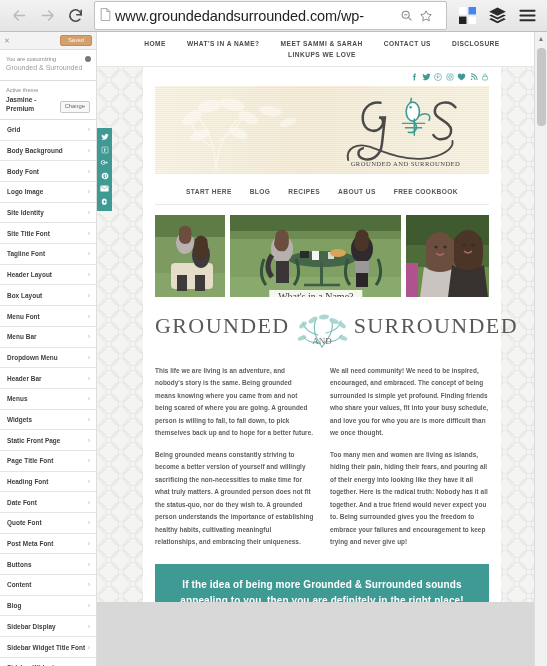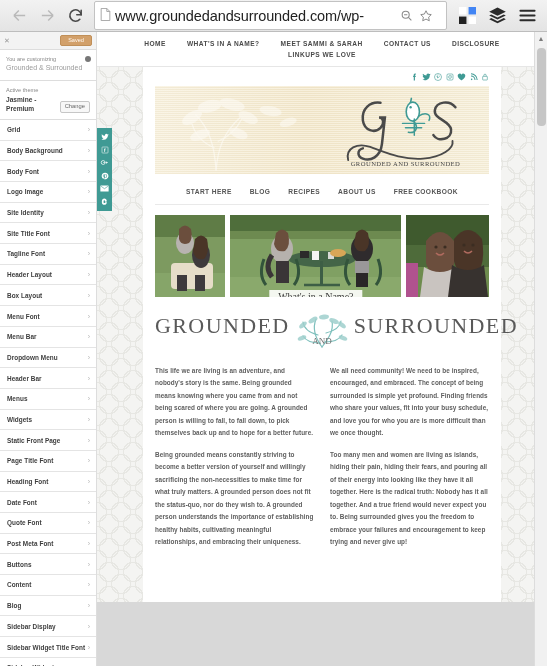--- a/index.html
+++ b/index.html
@@ -761,19 +761,20 @@
       <div class="body-col" id="body-col-left">
           <p class="body-p">This life we are living is an adventure, and nobody's story is the same. Being grounded means knowing where you came from and not being scared of where you are going. A grounded person is willing to fall, to fall down, to pick themselves back up and to hope for a better future.</p>
           <p class="body-p">Being grounded means constantly striving to become a better version of yourself and willingly sacrificing the non-necessities to make time for what truly matters. A grounded person does not fit the status-quo, nor do they wish to. A grounded person understands the importance of establishing healthy habits, cultivating meaningful relationships, and embracing their uniqueness.</p>
         </div>
       <div class="body-col" id="body-col-right">
           <p class="body-p">We all need community! We need to be inspired, encouraged, and embraced. The concept of being surrounded is simple yet profound. Finding friends who share your values, fit into your busy schedule, and love you for who you are is more difficult than we once thought.</p>
           <p class="body-p">Too many men and women are living as islands, hiding their pain, hiding their fears, and pouring all of their energy into looking like they have it all together. Here is the radical truth: Nobody has it all together. And a true friend would never expect you to. Being surrounded gives you the freedom to embrace your failures and encouragement to keep trying and never give up!</p>
         </div>
     </div>
 
+    <div id="cta-banner">If the idea of being more Grounded &amp; Surrounded sounds appealing to you, then you are definitely in the right place!</div>
   </div>
 </div>
 
 <div id="preview-scrollbar">
   <div id="scroll-up-arrow">▲</div>
   <div id="scroll-thumb"></div>
 </div>
 
 </body></html>

